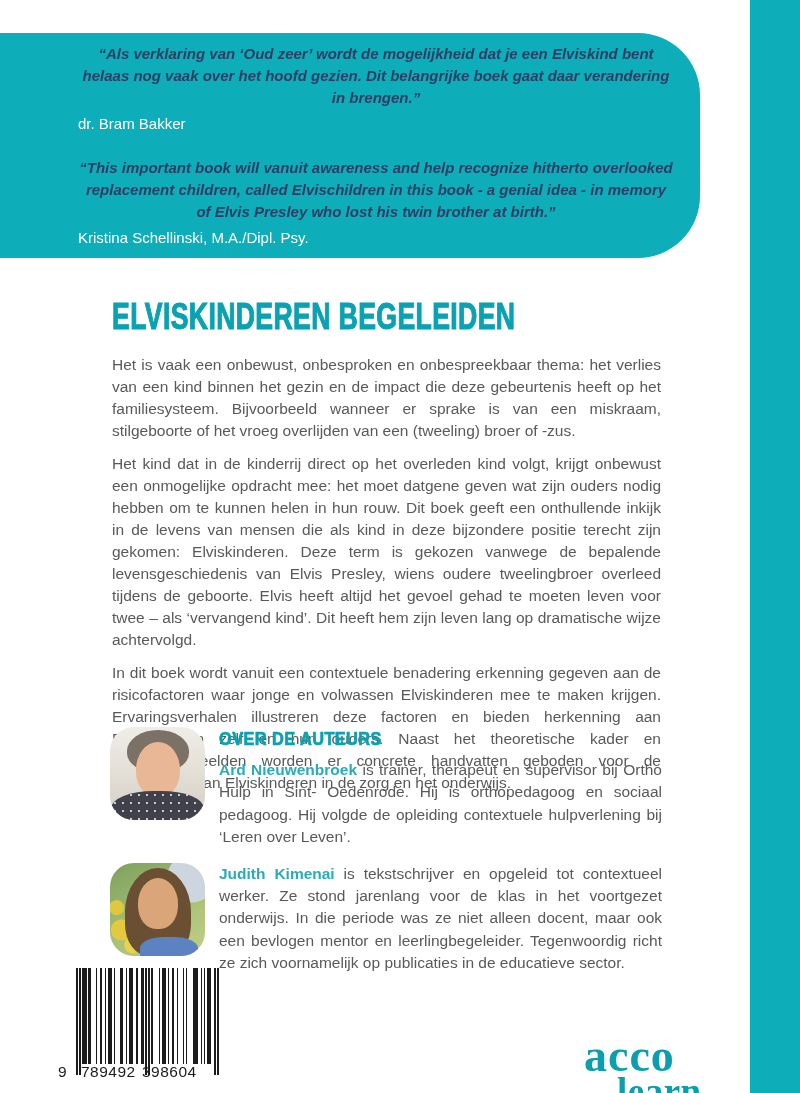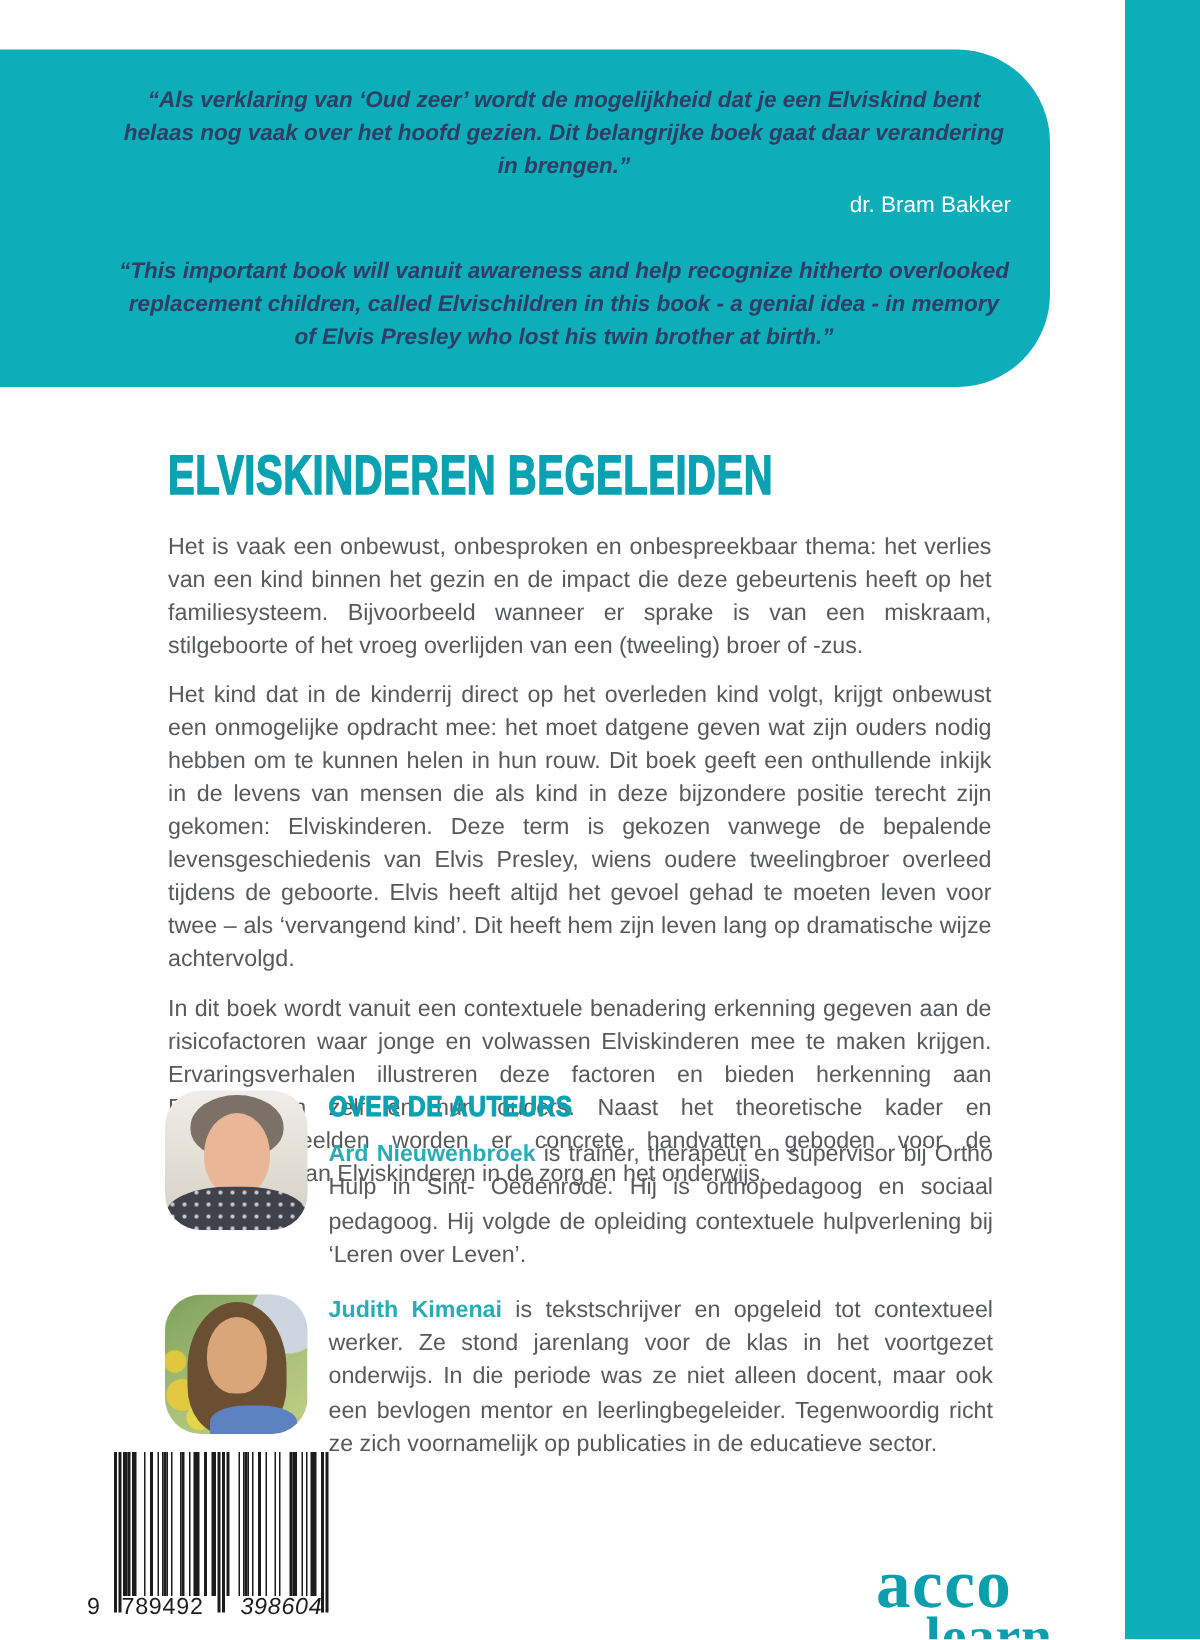--- a/index.html
+++ b/index.html
@@ -16,21 +16,21 @@
   body{font-family:"Liberation Sans", sans-serif;}
   .page{position:relative;width:800px;height:1093px;background:#ffffff;overflow:hidden;}
 
   
   .spine{position:absolute;right:0;top:0;width:50px;height:1093px;background:var(--teal);}
 
   
   .quote-box{
     position:absolute;left:0;top:33px;width:700px;height:225px;
     background:var(--teal);border-radius:0 62px 62px 0;
-    display:flex;flex-direction:column;justify-content:center;align-items:flex-end;
+    display:flex;flex-direction:column;justify-content:center;align-items:flex-start;
     text-align:center;padding:6px 26px 6px 78px;
   }
   .quote{font-size:15px;line-height:22px;font-weight:bold;font-style:italic;color:var(--navy);max-width:600px;}
   .attr{font-size:15px;line-height:22px;color:#ffffff;}
   .attr1{margin-top:4px;}
   .q2{margin-top:22px;}
   .note .it{font-style:italic;}
 
   
   .content{position:absolute;left:112px;top:297px;width:549px;}
@@ -71,39 +71,40 @@
 
   
   .barcode{position:absolute;left:58px;top:966px;width:170px;height:122px;}
   .bars{position:absolute;left:18px;top:2px;display:flex;align-items:flex-start;}
   .bar{width:1.5px;height:96px;background:transparent;}
   .bar.on{background:var(--bc);}
   .bar.guard{height:107px;}
   .bcd{position:absolute;top:97px;font-size:15.5px;color:var(--bc);letter-spacing:0.5px;}
   .d0{left:0;}
   .d1{left:23px;width:42px;text-align:center;}
-  .d2{left:94px;width:63px;text-align:right;font-style:italic;}
+  .d2{left:84px;width:63px;text-align:left;}
 
   
   .logo{position:absolute;left:584px;top:1020px;color:var(--logo);
         font-family:"Liberation Serif", serif;font-weight:bold;margin-top:15px;}
   .l1{font-size:46px;line-height:42px;letter-spacing:1px;}
   .l2{font-size:37px;line-height:30px;margin-left:33px;letter-spacing:0.5px;text-align:right;}
 </style>
 </head>
 <body>
 
 <div class="page">
 
   <div class="spine"></div>
 
   <section class="quote-box">
     <p class="quote">“Als verklaring van ‘Oud zeer’ wordt de mogelijkheid dat je een Elviskind bent helaas nog vaak over het hoofd gezien. Dit belangrijke boek gaat daar verandering in brengen.”</p>
     <p class="attr attr1">dr. Bram Bakker</p>
     <p class="quote q2">“This important book will vanuit awareness and help recognize hitherto overlooked replacement children, called Elvischildren in this book - a genial idea - in memory of Elvis Presley who lost his twin brother at birth.”</p>
+    <p class="attr attr1">Kristina Schellinski, M.A./Dipl. Psy.</p>
   </section>
 
   <main class="content">
     <h1 class="title">ELVISKINDEREN BEGELEIDEN</h1>
     <p class="body-p">Het is vaak een onbewust, onbesproken en onbespreekbaar thema: het verlies van een kind binnen het gezin en de impact die deze gebeurtenis heeft op het familiesysteem. Bijvoorbeeld wanneer er sprake is van een miskraam, stilgeboorte of het vroeg overlijden van een (tweeling) broer of -zus.</p>
     <p class="body-p">Het kind dat in de kinderrij direct op het overleden kind volgt, krijgt onbewust een onmogelijke opdracht mee: het moet datgene geven wat zijn ouders nodig hebben om te kunnen helen in hun rouw. Dit boek geeft een onthullende inkijk in de levens van mensen die als kind in deze bijzondere positie terecht zijn gekomen: Elviskinderen. Deze term is gekozen vanwege de bepalende levensgeschiedenis van Elvis Presley, wiens oudere tweelingbroer overleed tijdens de geboorte. Elvis heeft altijd het gevoel gehad te moeten leven voor twee – als ‘vervangend kind’. Dit heeft hem zijn leven lang op dramatische wijze achtervolgd.</p>
     <p class="body-p">In dit boek wordt vanuit een contextuele benadering erkenning gegeven aan de risicofactoren waar jonge en volwassen Elviskinderen mee te maken krijgen. Ervaringsverhalen illustreren deze factoren en bieden herkenning aan Elviskinderen zelf en hun ouders. Naast het theoretische kader en praktijkvoorbeelden worden er concrete handvatten geboden voor de begeleiding van Elviskinderen in de zorg en het onderwijs.</p>
   </main>
 
   <section class="authors">

